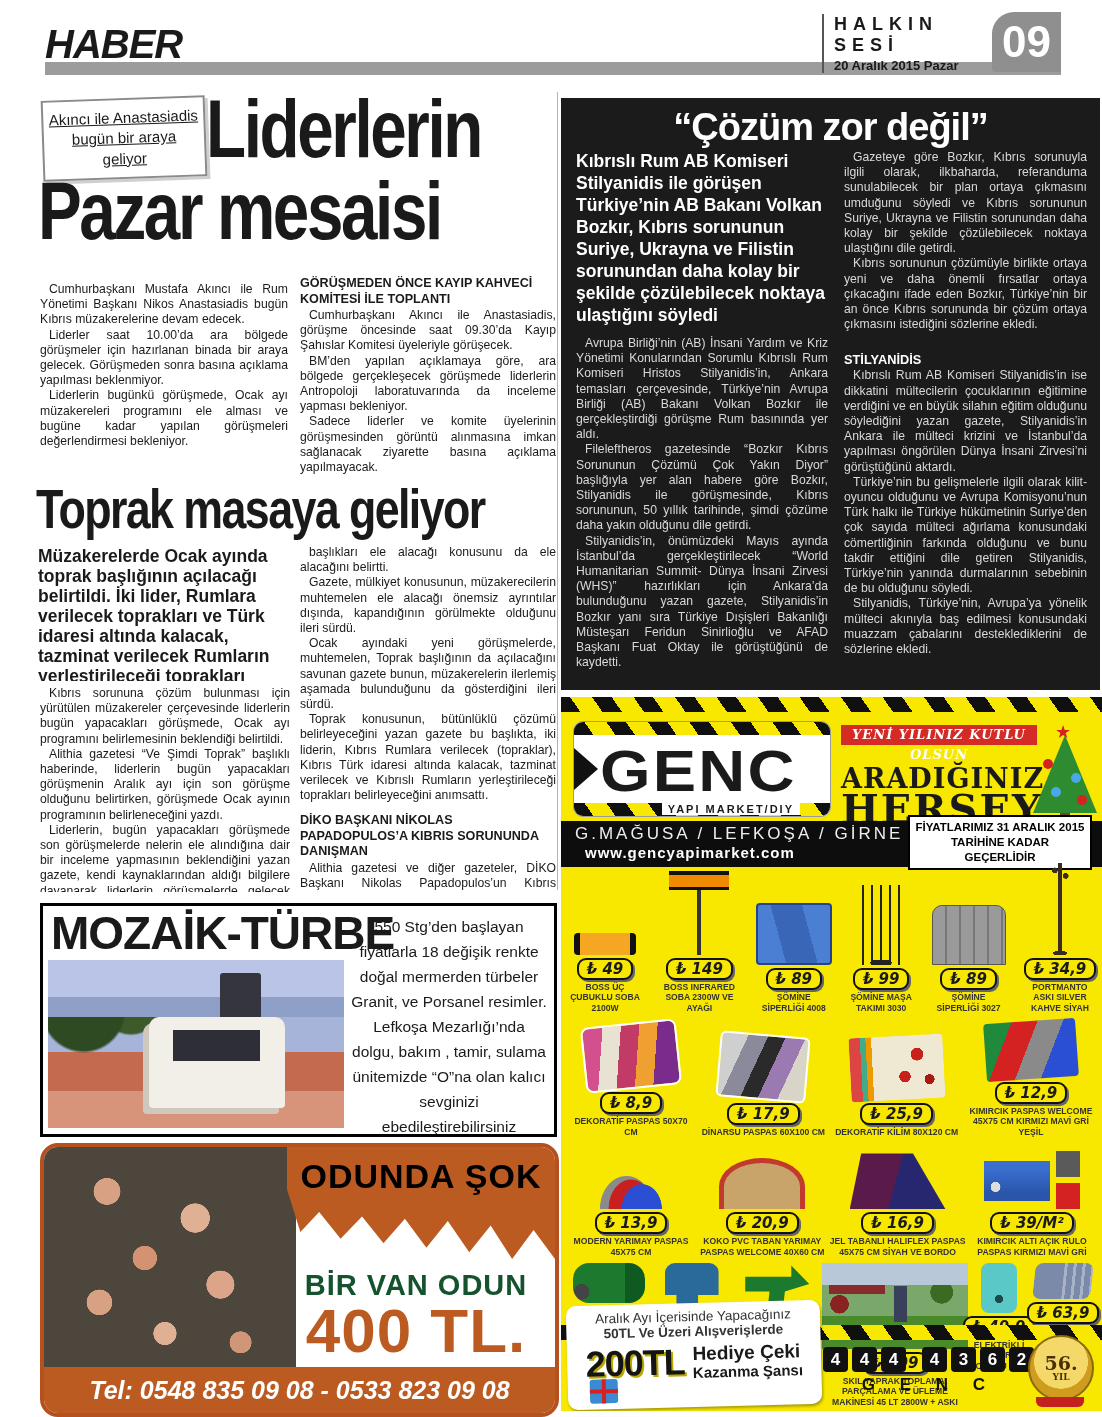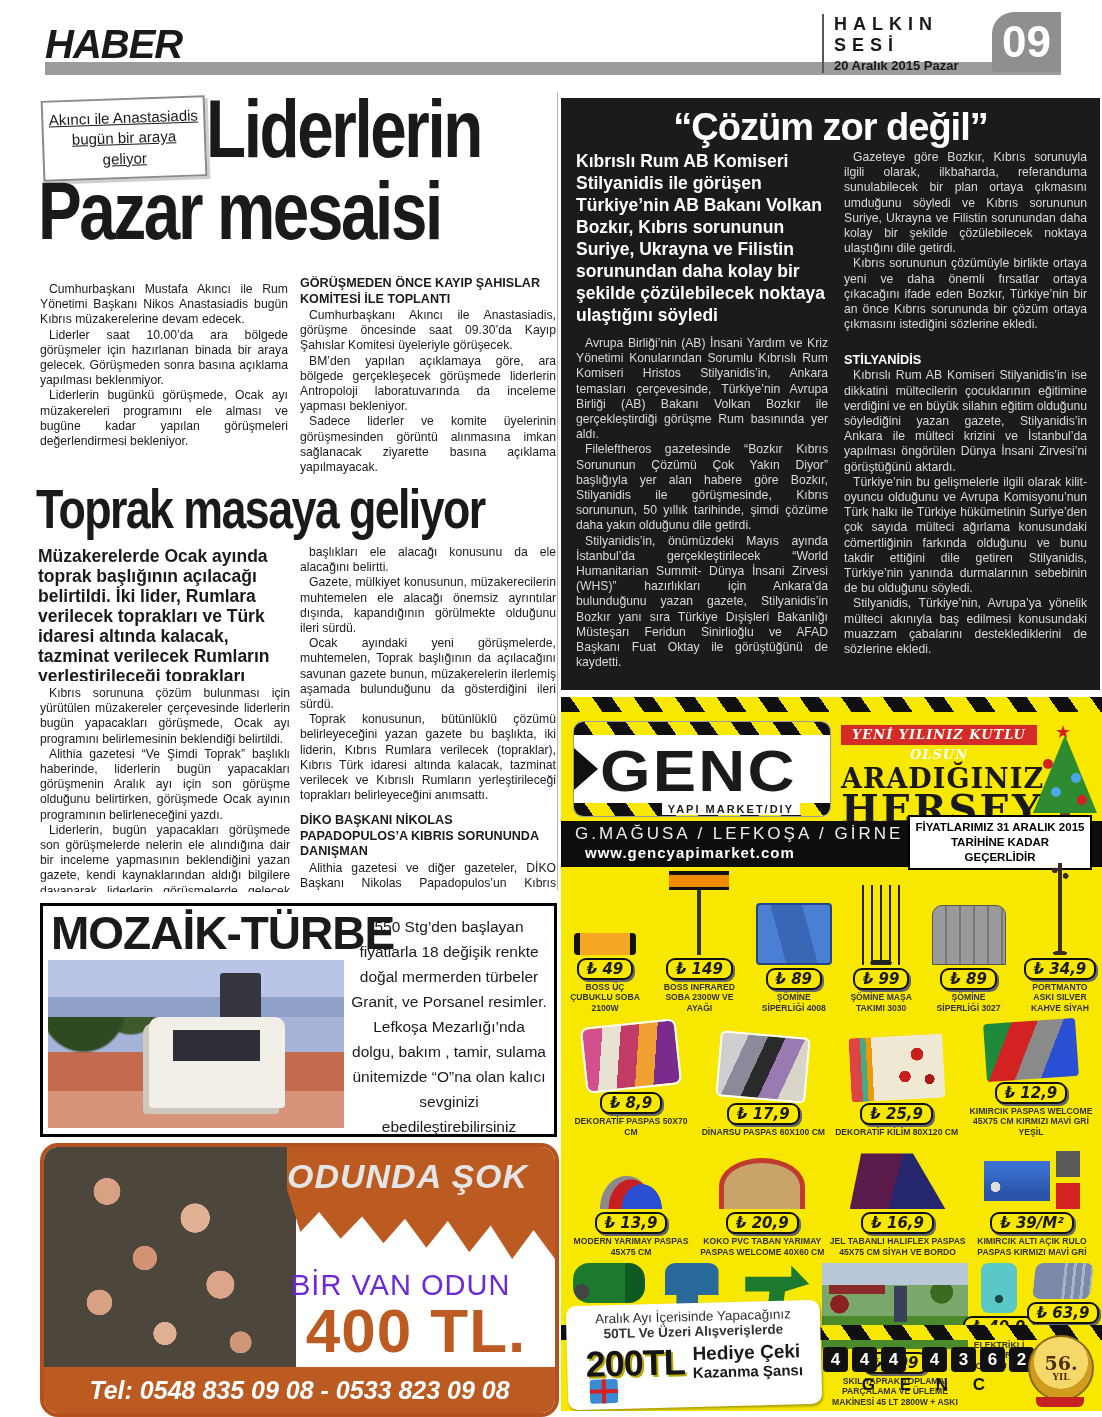--- a/index.html
+++ b/index.html
@@ -55,23 +55,23 @@
      radial-gradient(circle 22px at 25% 20%,#d9a183 60%,transparent 62%),
      radial-gradient(circle 24px at 60% 32%,#e0b095 60%,transparent 62%),
      radial-gradient(circle 20px at 40% 50%,#d39272 60%,transparent 62%),
      radial-gradient(circle 23px at 70% 62%,#dca488 60%,transparent 62%),
      radial-gradient(circle 21px at 22% 70%,#d9a183 60%,transparent 62%),
      radial-gradient(circle 19px at 48% 84%,#e0b095 60%,transparent 62%),
      radial-gradient(circle 18px at 78% 88%,#cf9778 60%,transparent 62%),
      #4d463c;}
   .odun-banner{background:#bc5b21;
      clip-path:polygon(0 0,100% 0,100% 100%,92% 74%,84% 100%,76% 70%,68% 94%,60% 66%,52% 90%,44% 64%,36% 86%,28% 62%,20% 82%,12% 58%,5% 76%,0 38%);
-     color:#e5e5e5;font-style:italic;font-weight:900;font-size:34px;text-align:left;
+     color:#000000;font-weight:900;font-size:34px;text-align:center;
      letter-spacing:1px;padding-top:10px;}
-  .odun-l1{font-weight:400;font-size:29px;color:#6d28d9;text-align:left;letter-spacing:1px;}
+  .odun-l1{font-weight:700;font-size:29px;color:#14532d;text-align:center;letter-spacing:1px;}
   .odun-price{font-weight:900;font-size:62px;color:#bc5b21;text-align:center;letter-spacing:1px;}
   .odun-tel{background:#bc5b21;color:#fff;font-style:italic;font-weight:800;font-size:25px;
             text-align:center;line-height:46px;}
   
   .genc{background:#f8e800;overflow:hidden;}
   .hz{background:repeating-linear-gradient(55deg,#101010 0 16px,#f8e800 16px 34px);}
   .genc-logo{background:#fff;border-radius:10px;border:1px solid #999;overflow:hidden;}
   .genc-word{font-weight:900;font-size:58px;letter-spacing:2px;transform:scaleX(1.12);
              transform-origin:left center;}
   .genc-sub{font-size:11px;font-weight:700;letter-spacing:2px;background:#fff;padding:0 6px;}
@@ -137,21 +137,21 @@
   </div>
   <div class="abs" style="left:38px;top:170px;text-align:right;">
     <span class="headline2">Pazar mesaisi</span>
   </div>
   <div class="abs cols" style="left:40px;top:282px;width:248px;height:192px;overflow:hidden;">
       <p>Cumhurbaşkanı Mustafa Akıncı ile Rum Yönetimi Başkanı Nikos Anastasiadis bugün Kıbrıs müzakerelerine devam edecek.</p>
       <p>Liderler saat 10.00’da ara bölgede görüşmeler için hazırlanan binada bir araya gelecek. Görüşmeden sonra basına açıklama yapılması beklenmiyor.</p>
       <p>Liderlerin bugünkü görüşmede, Ocak ayı müzakereleri programını ele alması ve bugüne kadar yapılan görüşmeleri değerlendirmesi bekleniyor.</p>
     </div>
   <div class="abs" style="left:300px;top:276px;width:256px;height:200px;overflow:hidden;">
-    <div class="colhead">GÖRÜŞMEDEN ÖNCE KAYIP ŞAHISLAR KOMİTESİ İLE TOPLANTI</div>
+    <div class="colhead">GÖRÜŞMEDEN ÖNCE KAYIP KAHVECİ KOMİTESİ İLE TOPLANTI</div>
     <div class="cols">
         <p>Cumhurbaşkanı Akıncı ile Anastasiadis, görüşme öncesinde saat 09.30’da Kayıp Şahıslar Komitesi üyeleriyle görüşecek.</p>
         <p>BM’den yapılan açıklamaya göre, ara bölgede gerçekleşecek görüşmede liderlerin Antropoloji laboratuvarında da inceleme yapması bekleniyor.</p>
         <p>Sadece liderler ve komite üyelerinin görüşmesinden görüntü alınmasına imkan sağlanacak ziyarette basına açıklama yapılmayacak.</p>
       </div>
   </div>
   <div class="abs vrule" style="left:557px;top:92px;height:798px;"></div>
 
   <div class="abs" style="left:36px;top:476px;">
     <span class="h2line">Toprak masaya geliyor</span>

